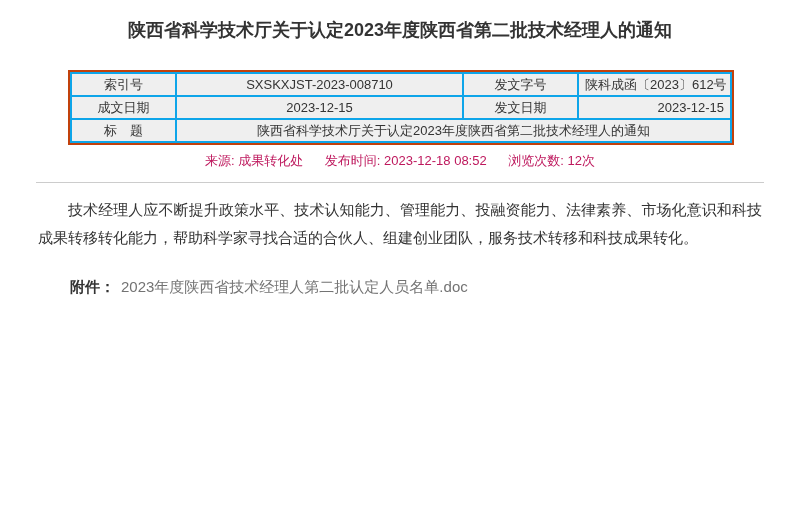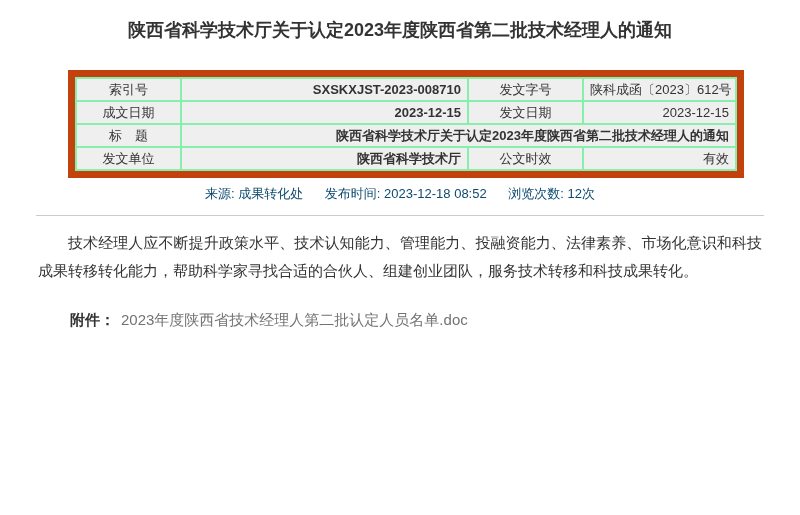--- a/index.html
+++ b/index.html
@@ -22,41 +22,41 @@
 
   .meta-table-wrap {
     width: 664px;
     margin: 26px auto 0 auto;
   }
   table.meta-table {
     width: 664px;
     table-layout: fixed;
     border-collapse: separate;
     border-spacing: 2px;
-    background: #86efac;
-    border: 7px solid #c2410c;
+    background: #0ea5e9;
+    border: 2px solid #c2410c;
     font-size: 13px;
   }
   table.meta-table td {
     background: #efefef;
     height: 21px;
     padding: 1px 6px;
     color: #333333;
     white-space: nowrap;
     overflow: hidden;
   }
   td.cell-label { text-align: center; }
-  td.cell-value-left { text-align: right; padding-left: 14px; font-weight: bold; }
+  td.cell-value-left { text-align: center; padding-left: 14px; }
   td.cell-value-center { text-align: right; }
 
   .source-line {
     margin-top: 7px;
     text-align: center;
     font-size: 13px;
-    color: #0c4a6e;
+    color: #be185d;
   }
   .source-line span { margin: 0 9px; }
 
   .divider {
     width: 728px;
     margin: 12px auto 0 auto;
     border: none;
     border-top: 1px solid #cccccc;
     height: 0;
   }
@@ -108,26 +108,20 @@
       <tr>
         <td class="cell-label">成文日期</td>
         <td class="cell-value-left">2023-12-15</td>
         <td class="cell-label">发文日期</td>
         <td class="cell-value-center">2023-12-15</td>
       </tr>
       <tr>
         <td class="cell-label">标　题</td>
         <td class="cell-value-left" colspan="3">陕西省科学技术厅关于认定2023年度陕西省第二批技术经理人的通知</td>
       </tr>
-      <tr>
-        <td class="cell-label">发文单位</td>
-        <td class="cell-value-left">陕西省科学技术厅</td>
-        <td class="cell-label">公文时效</td>
-        <td class="cell-value-center">有效</td>
-      </tr>
     </tbody>
   </table>
 </div>
 
 <div class="source-line">
   <span>来源: 成果转化处</span>
   <span>发布时间: 2023-12-18 08:52</span>
   <span>浏览次数: 12次</span>
 </div>
 

